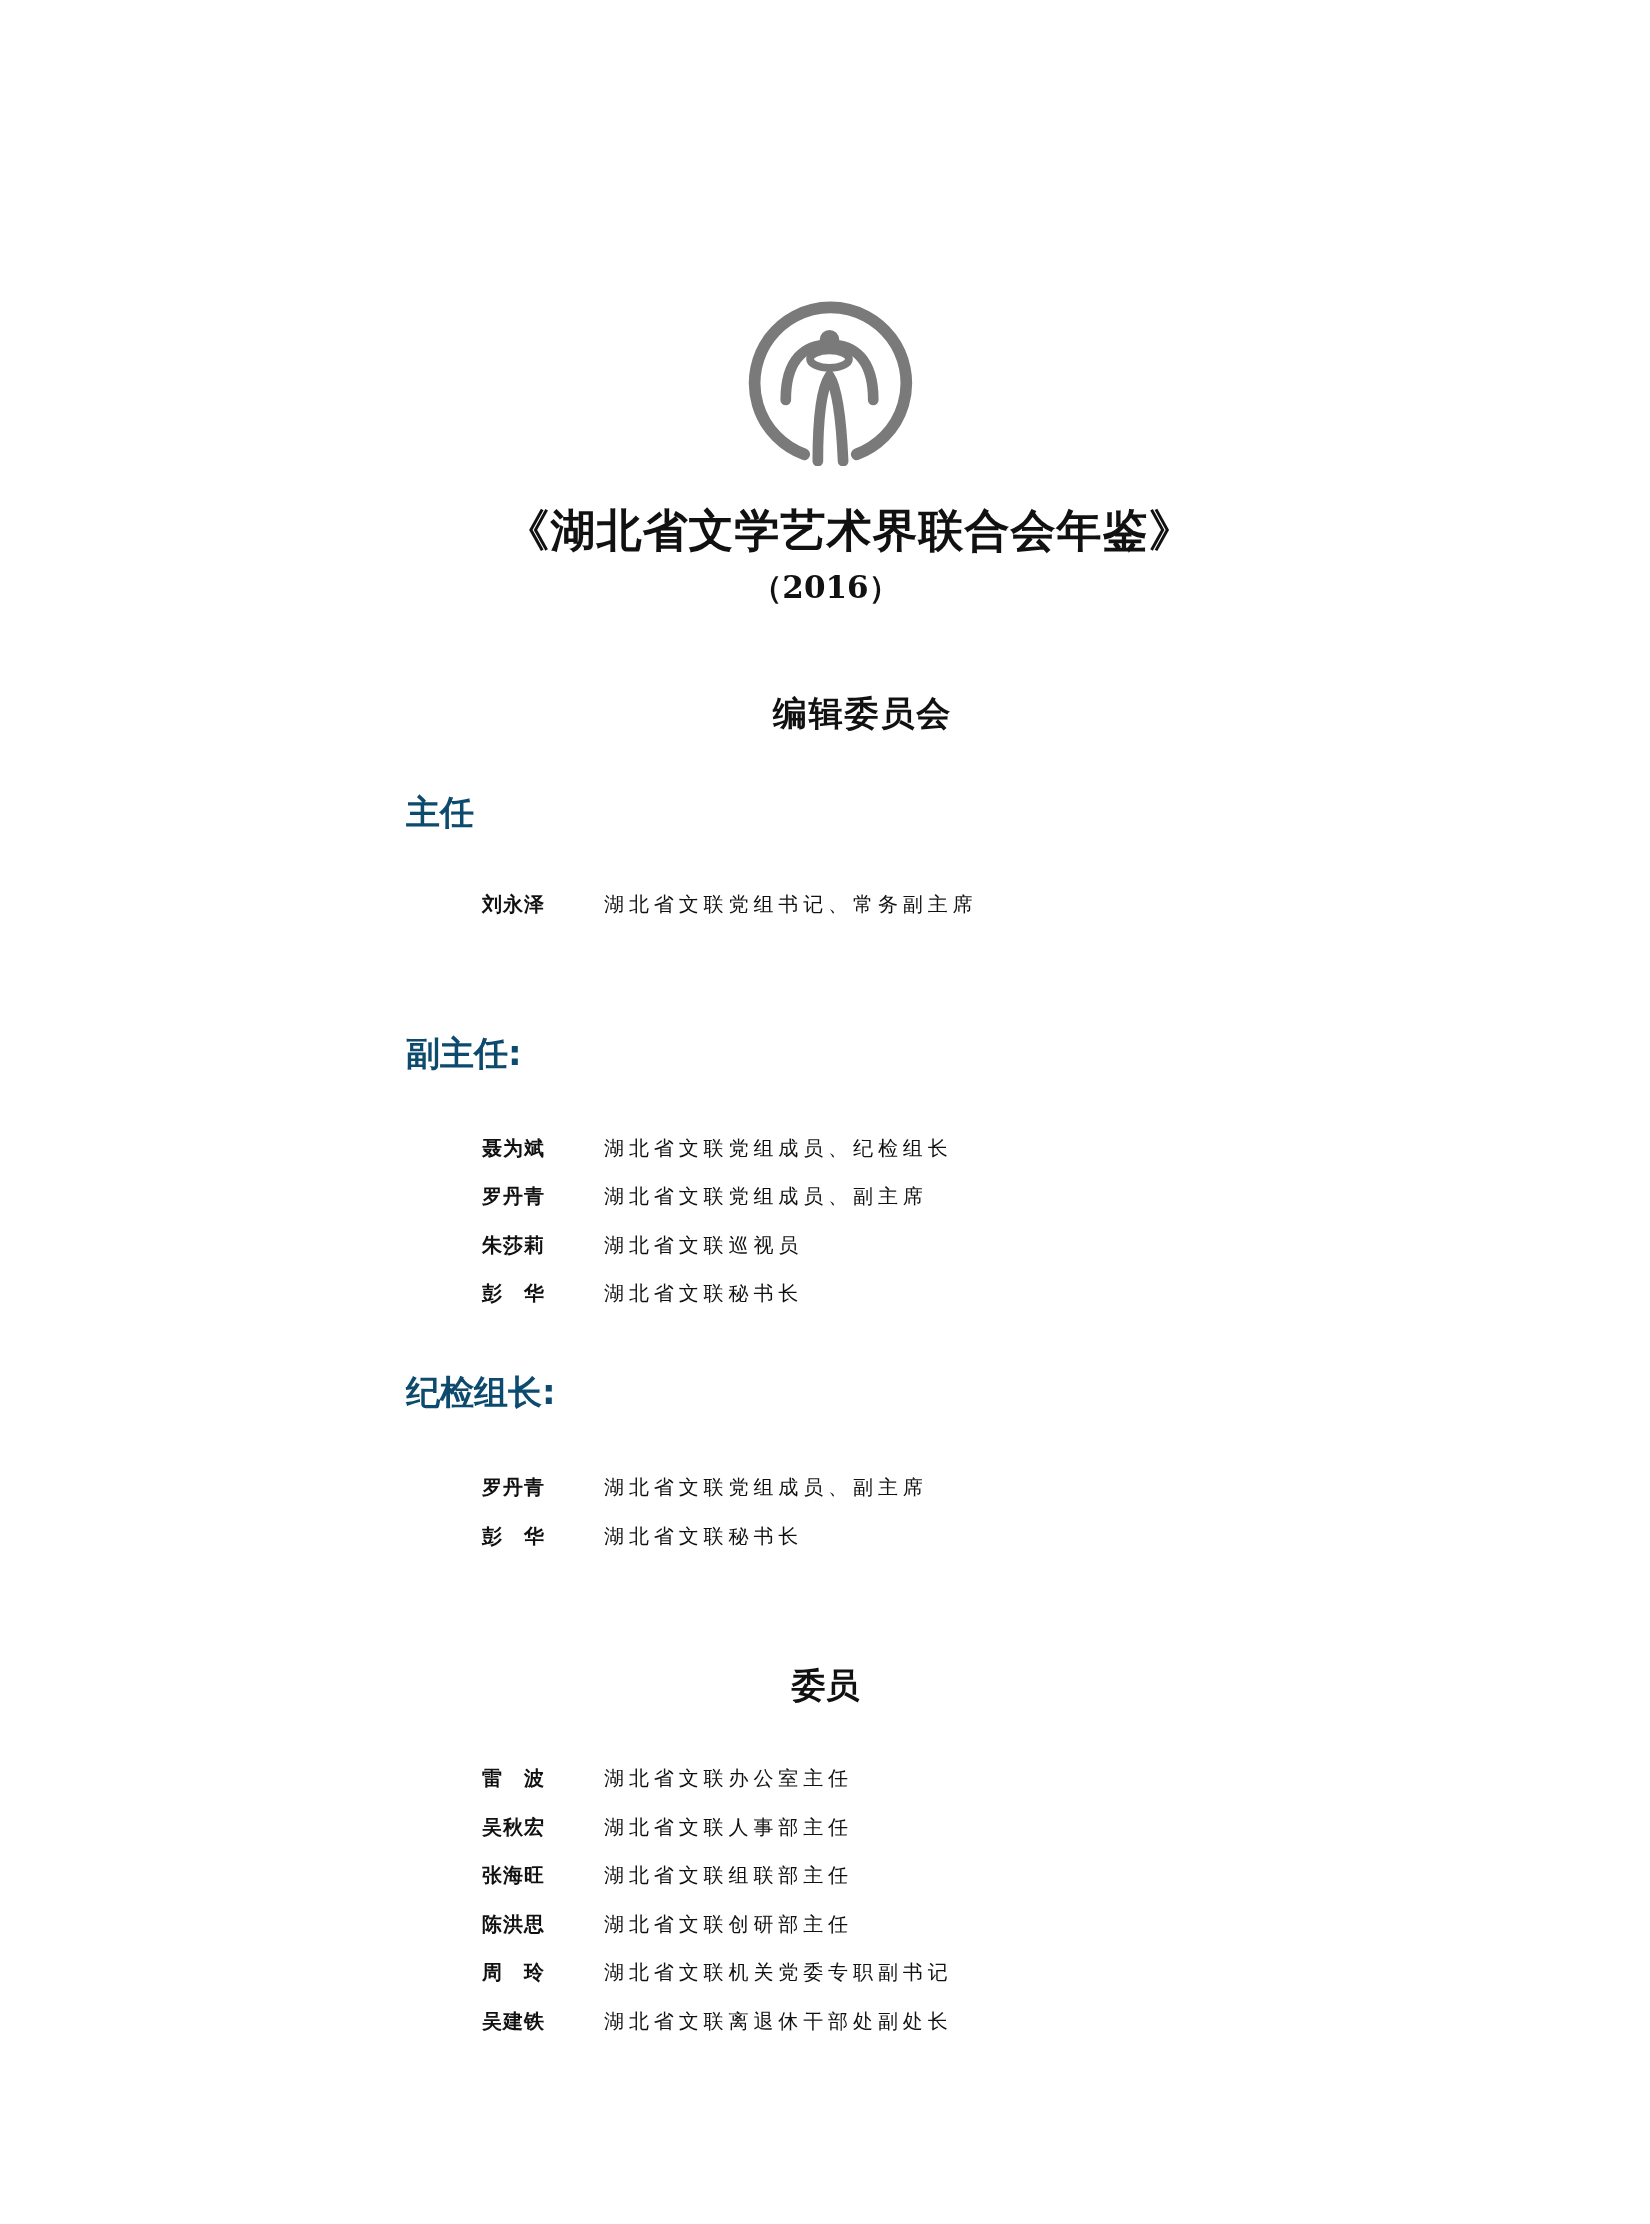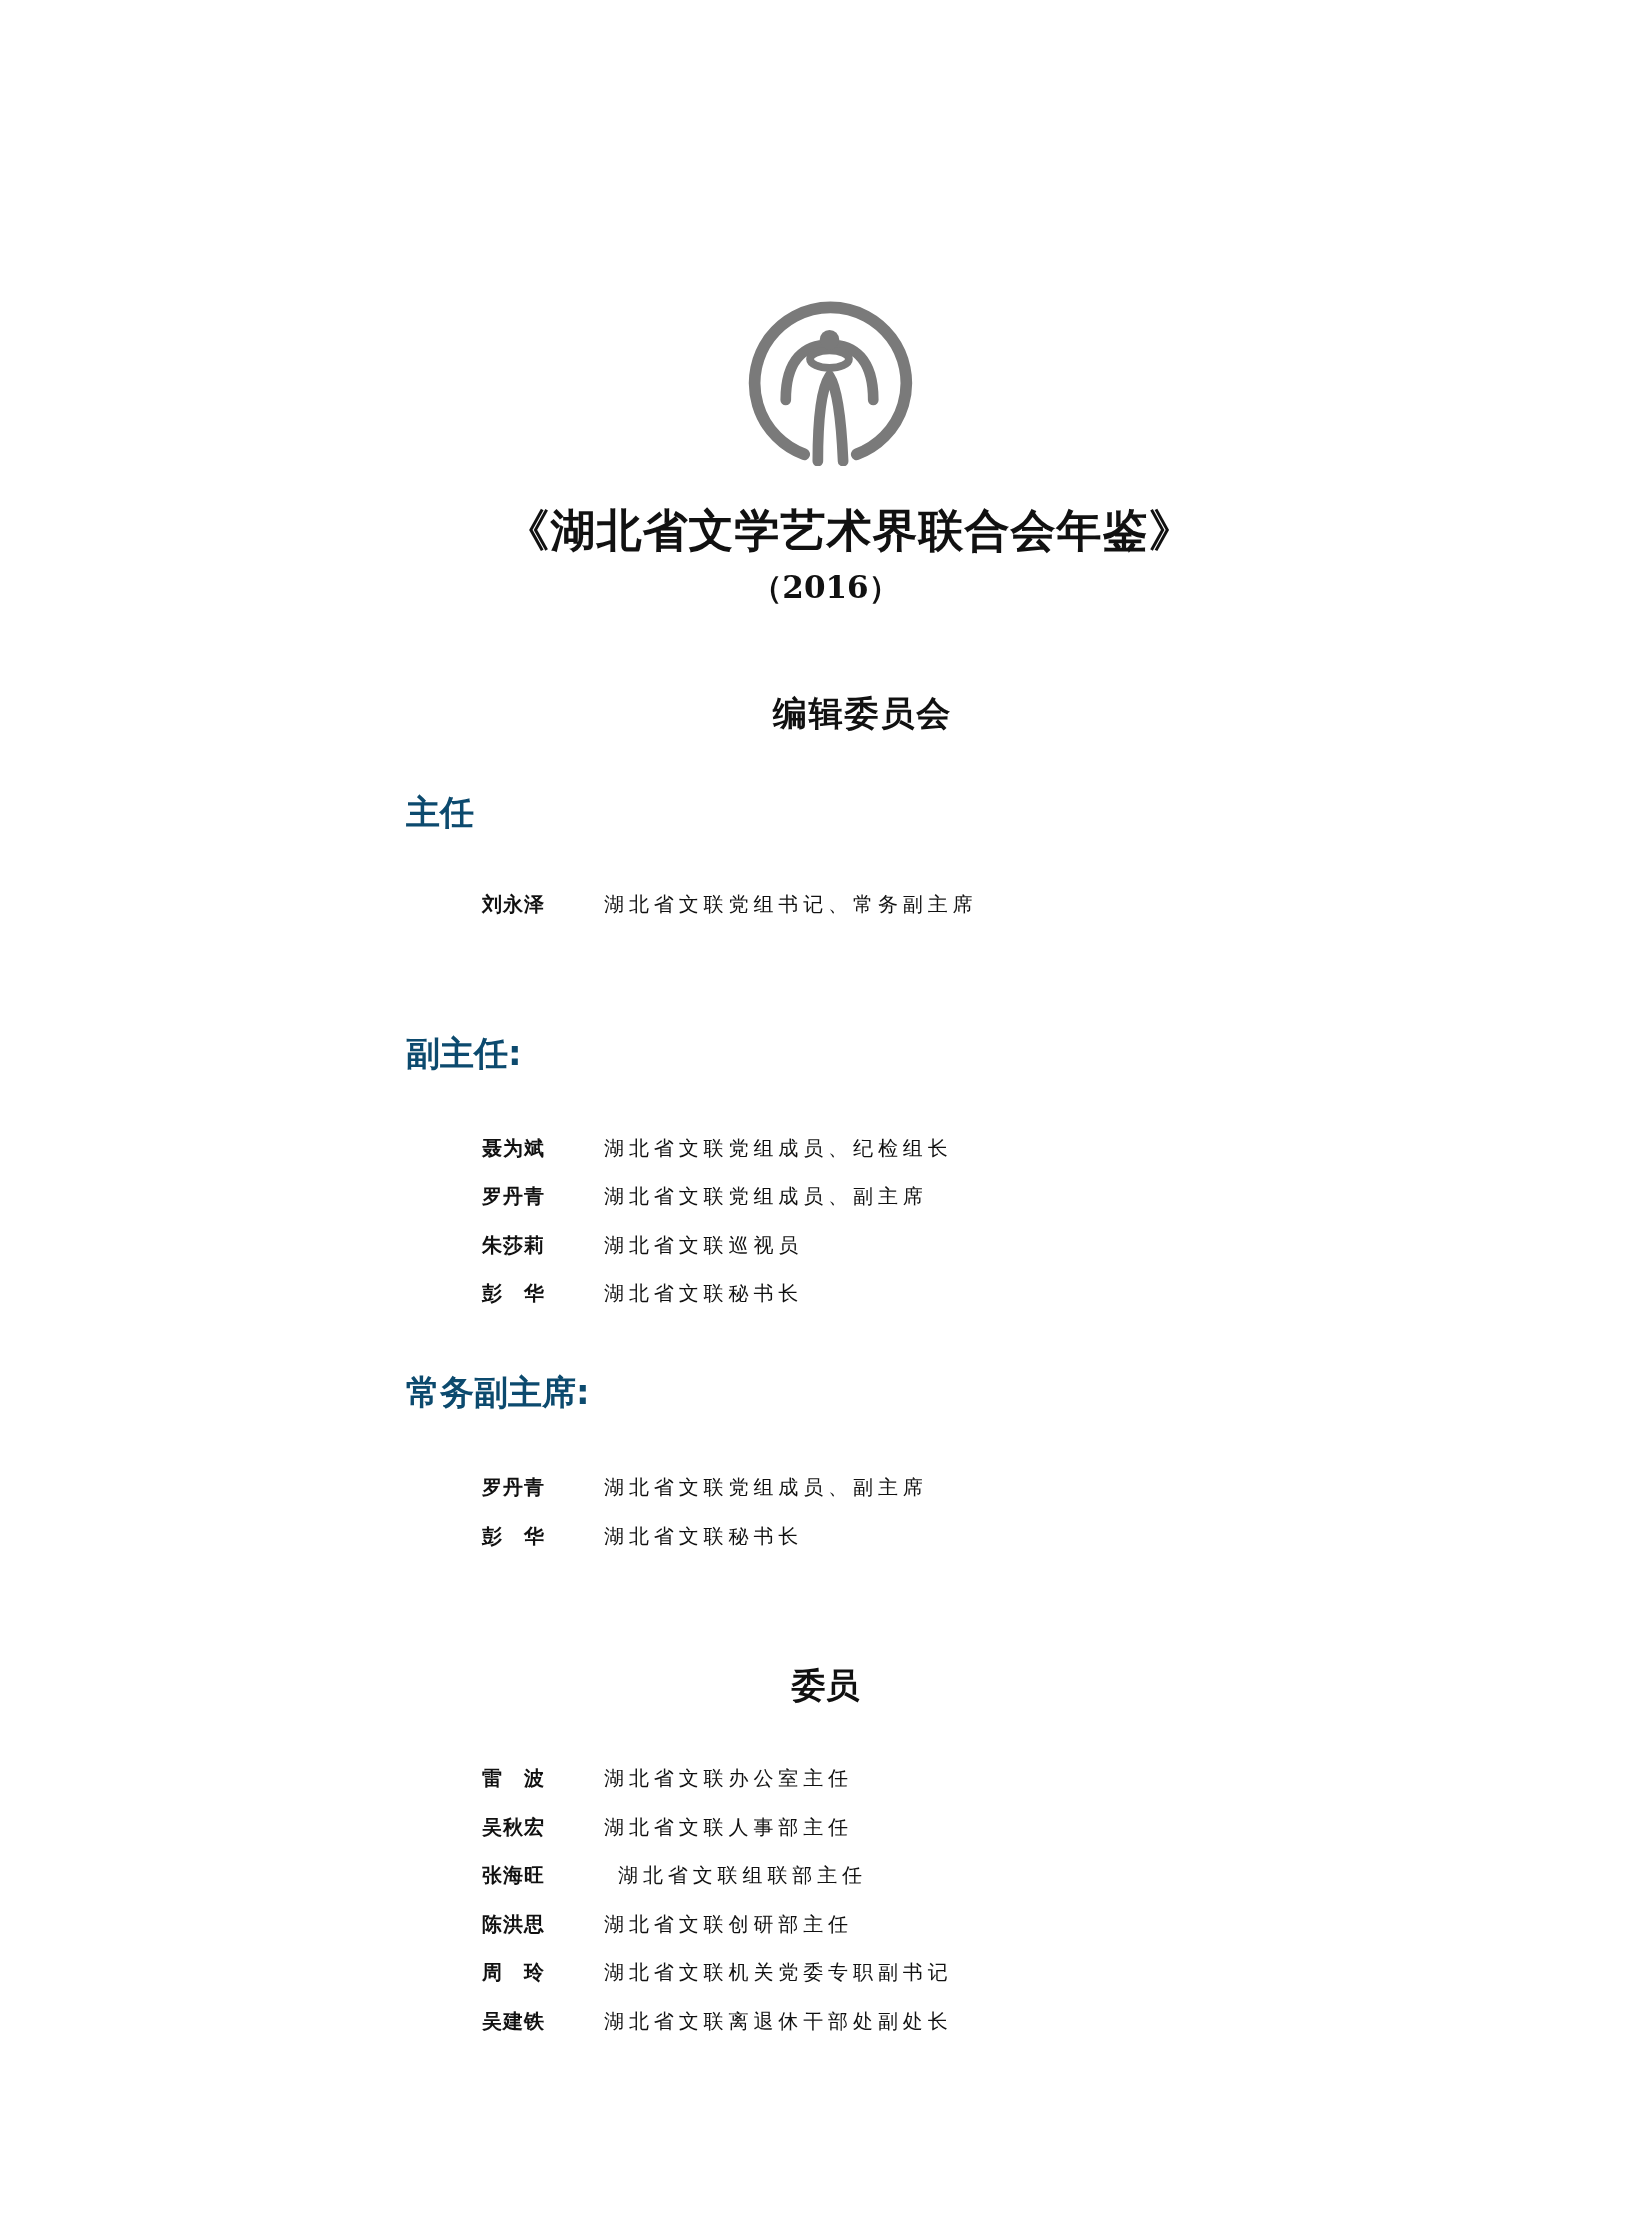--- a/index.html
+++ b/index.html
@@ -89,40 +89,40 @@
 </div>
 <div class="row" style="top:1226px;">
   <span class="name">朱莎莉</span>
   <span class="desc">湖北省文联巡视员</span>
 </div>
 <div class="row" style="top:1274px;">
   <span class="name">彭　华</span>
   <span class="desc">湖北省文联秘书长</span>
 </div>
 
-<div class="section-heading" style="top:1370px;">常务副主席:</div>
+<div class="section-heading" style="top:1370px;">纪检组长:</div>
 <div class="row" style="top:1468px;">
   <span class="name">罗丹青</span>
   <span class="desc">湖北省文联党组成员、副主席</span>
 </div>
 <div class="row" style="top:1517px;">
   <span class="name">彭　华</span>
   <span class="desc">湖北省文联秘书长</span>
 </div>
 
 <div class="center-heading" style="top:1663px;">委员</div>
 <div class="row" style="top:1759px;">
   <span class="name">雷　波</span>
   <span class="desc">湖北省文联办公室主任</span>
 </div>
 <div class="row" style="top:1808px;">
   <span class="name">吴秋宏</span>
   <span class="desc">湖北省文联人事部主任</span>
 </div>
-<div class="row" style="top:1856px;gap:14px;">
+<div class="row" style="top:1856px;">
   <span class="name">张海旺</span>
   <span class="desc">湖北省文联组联部主任</span>
 </div>
 <div class="row" style="top:1905px;">
   <span class="name">陈洪思</span>
   <span class="desc">湖北省文联创研部主任</span>
 </div>
 <div class="row" style="top:1953px;">
   <span class="name">周　玲</span>
   <span class="desc">湖北省文联机关党委专职副书记</span>

